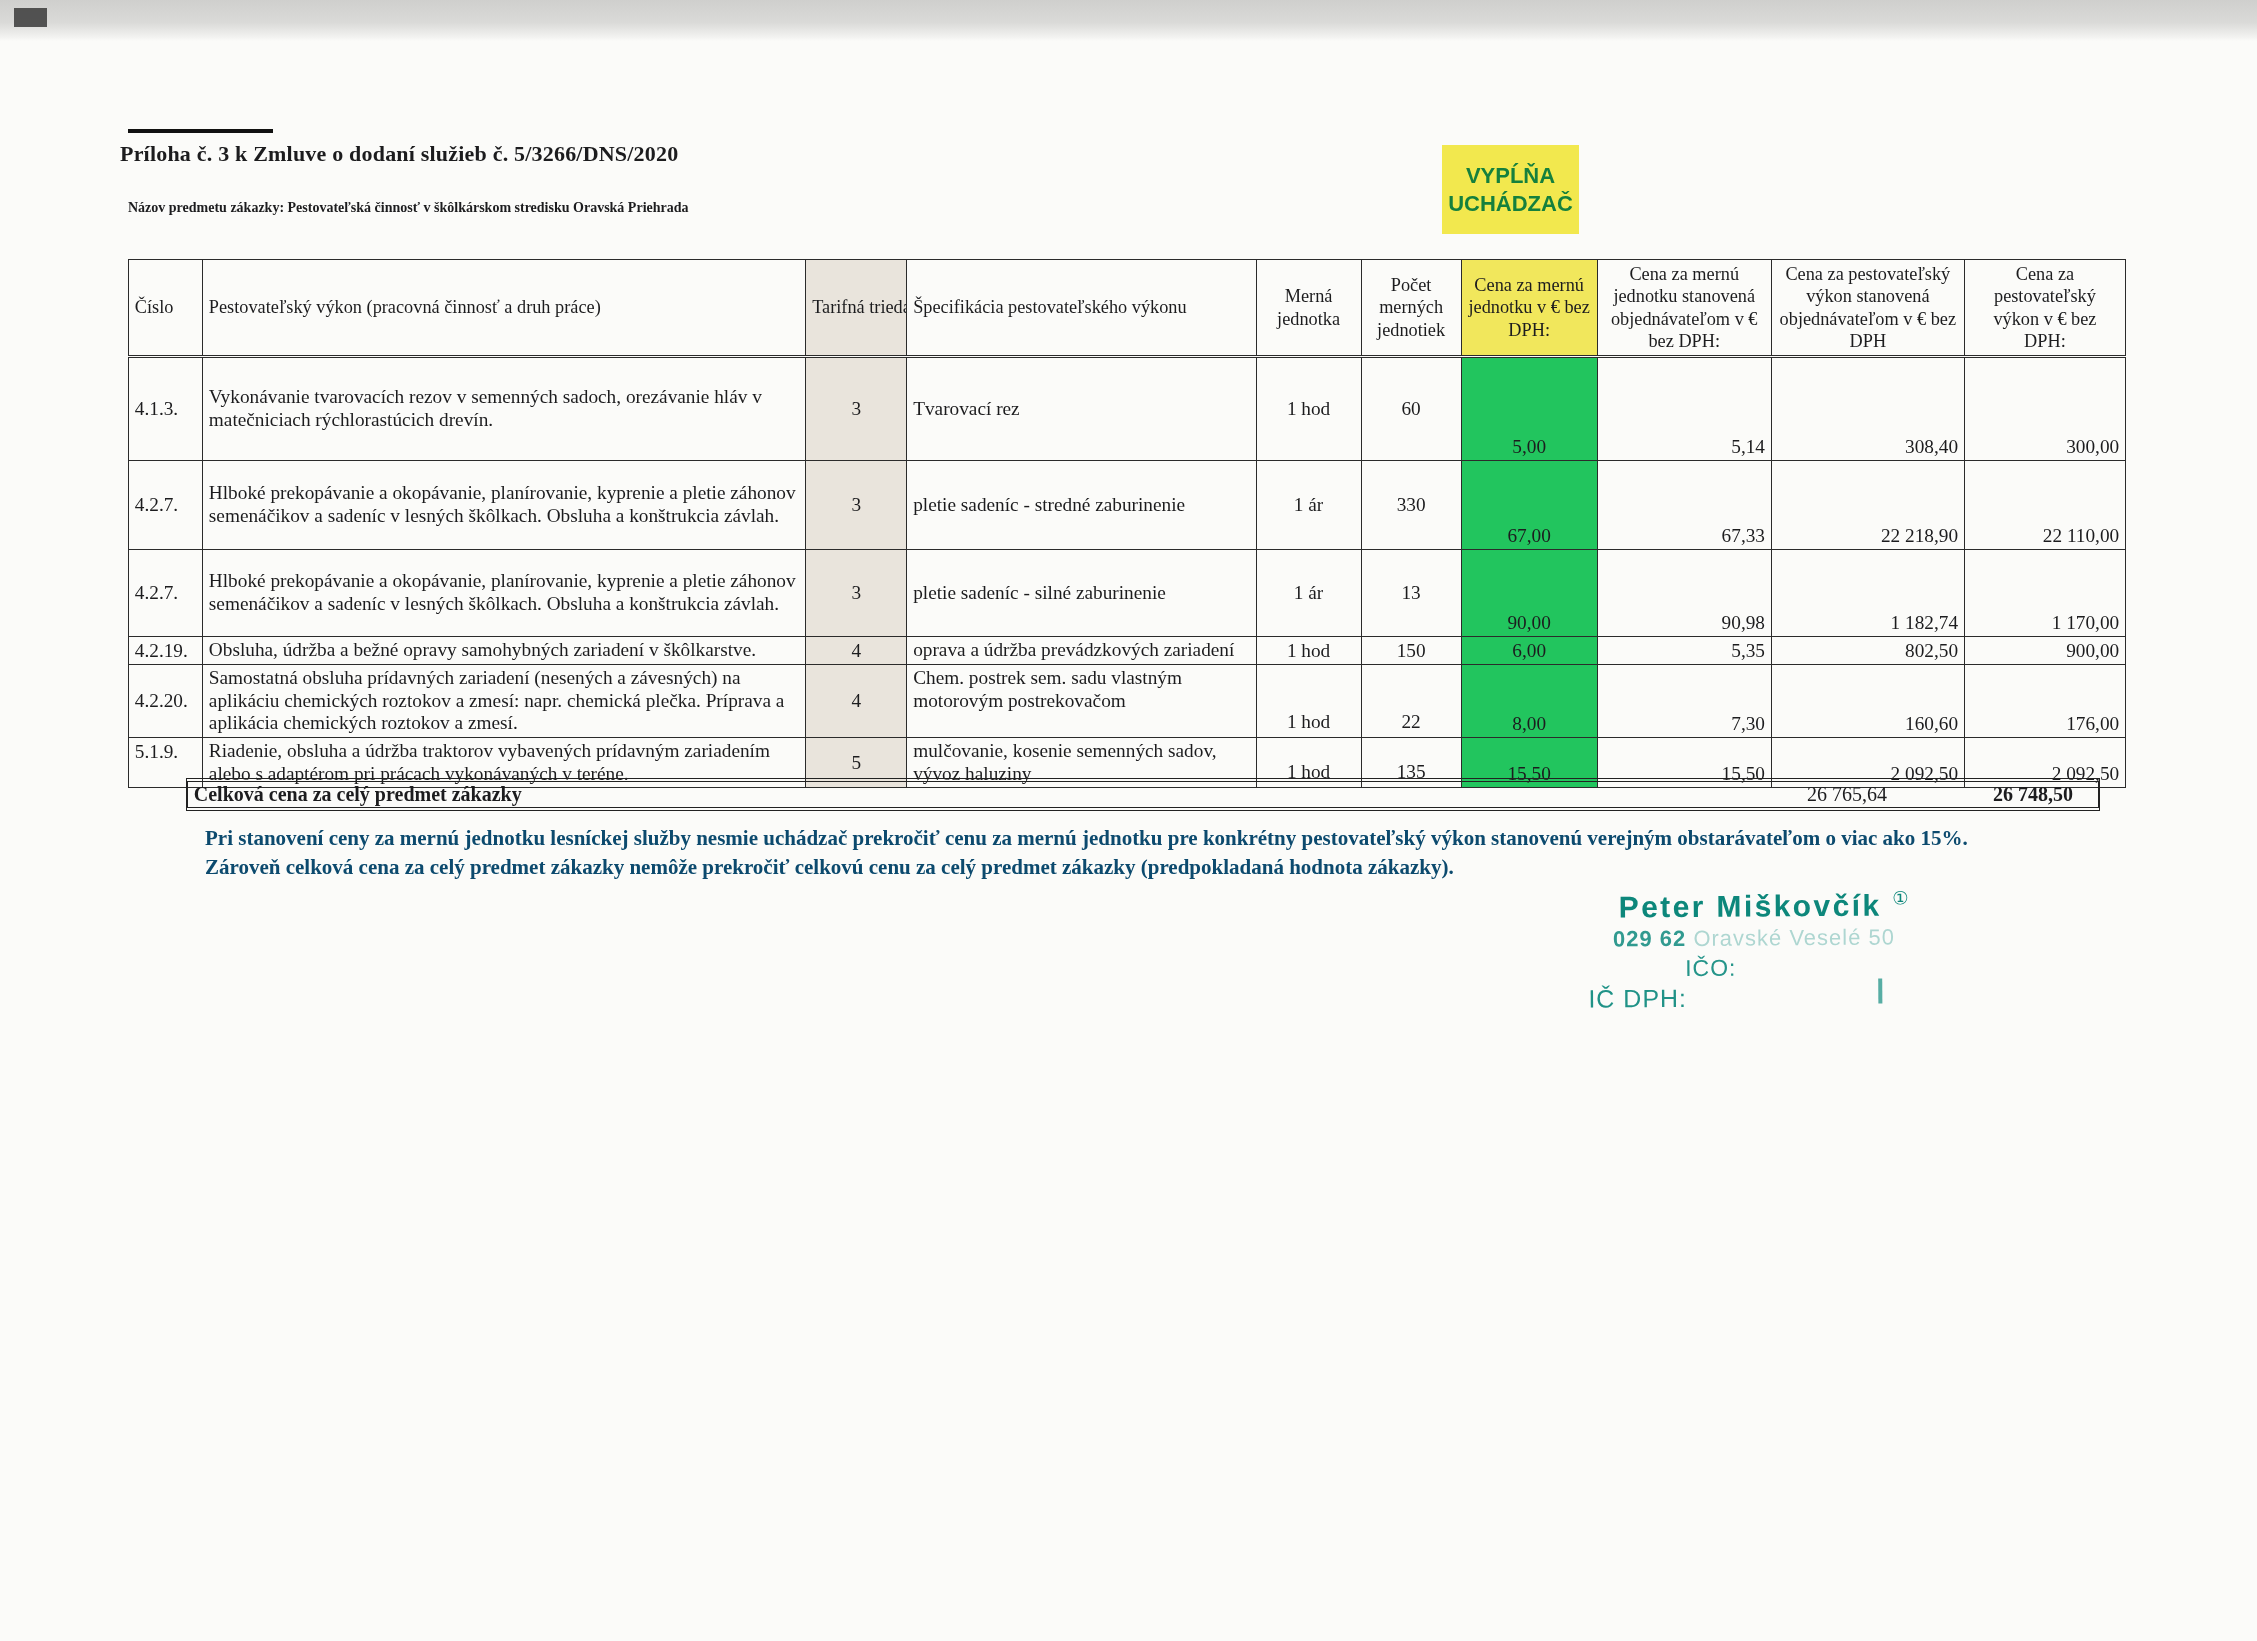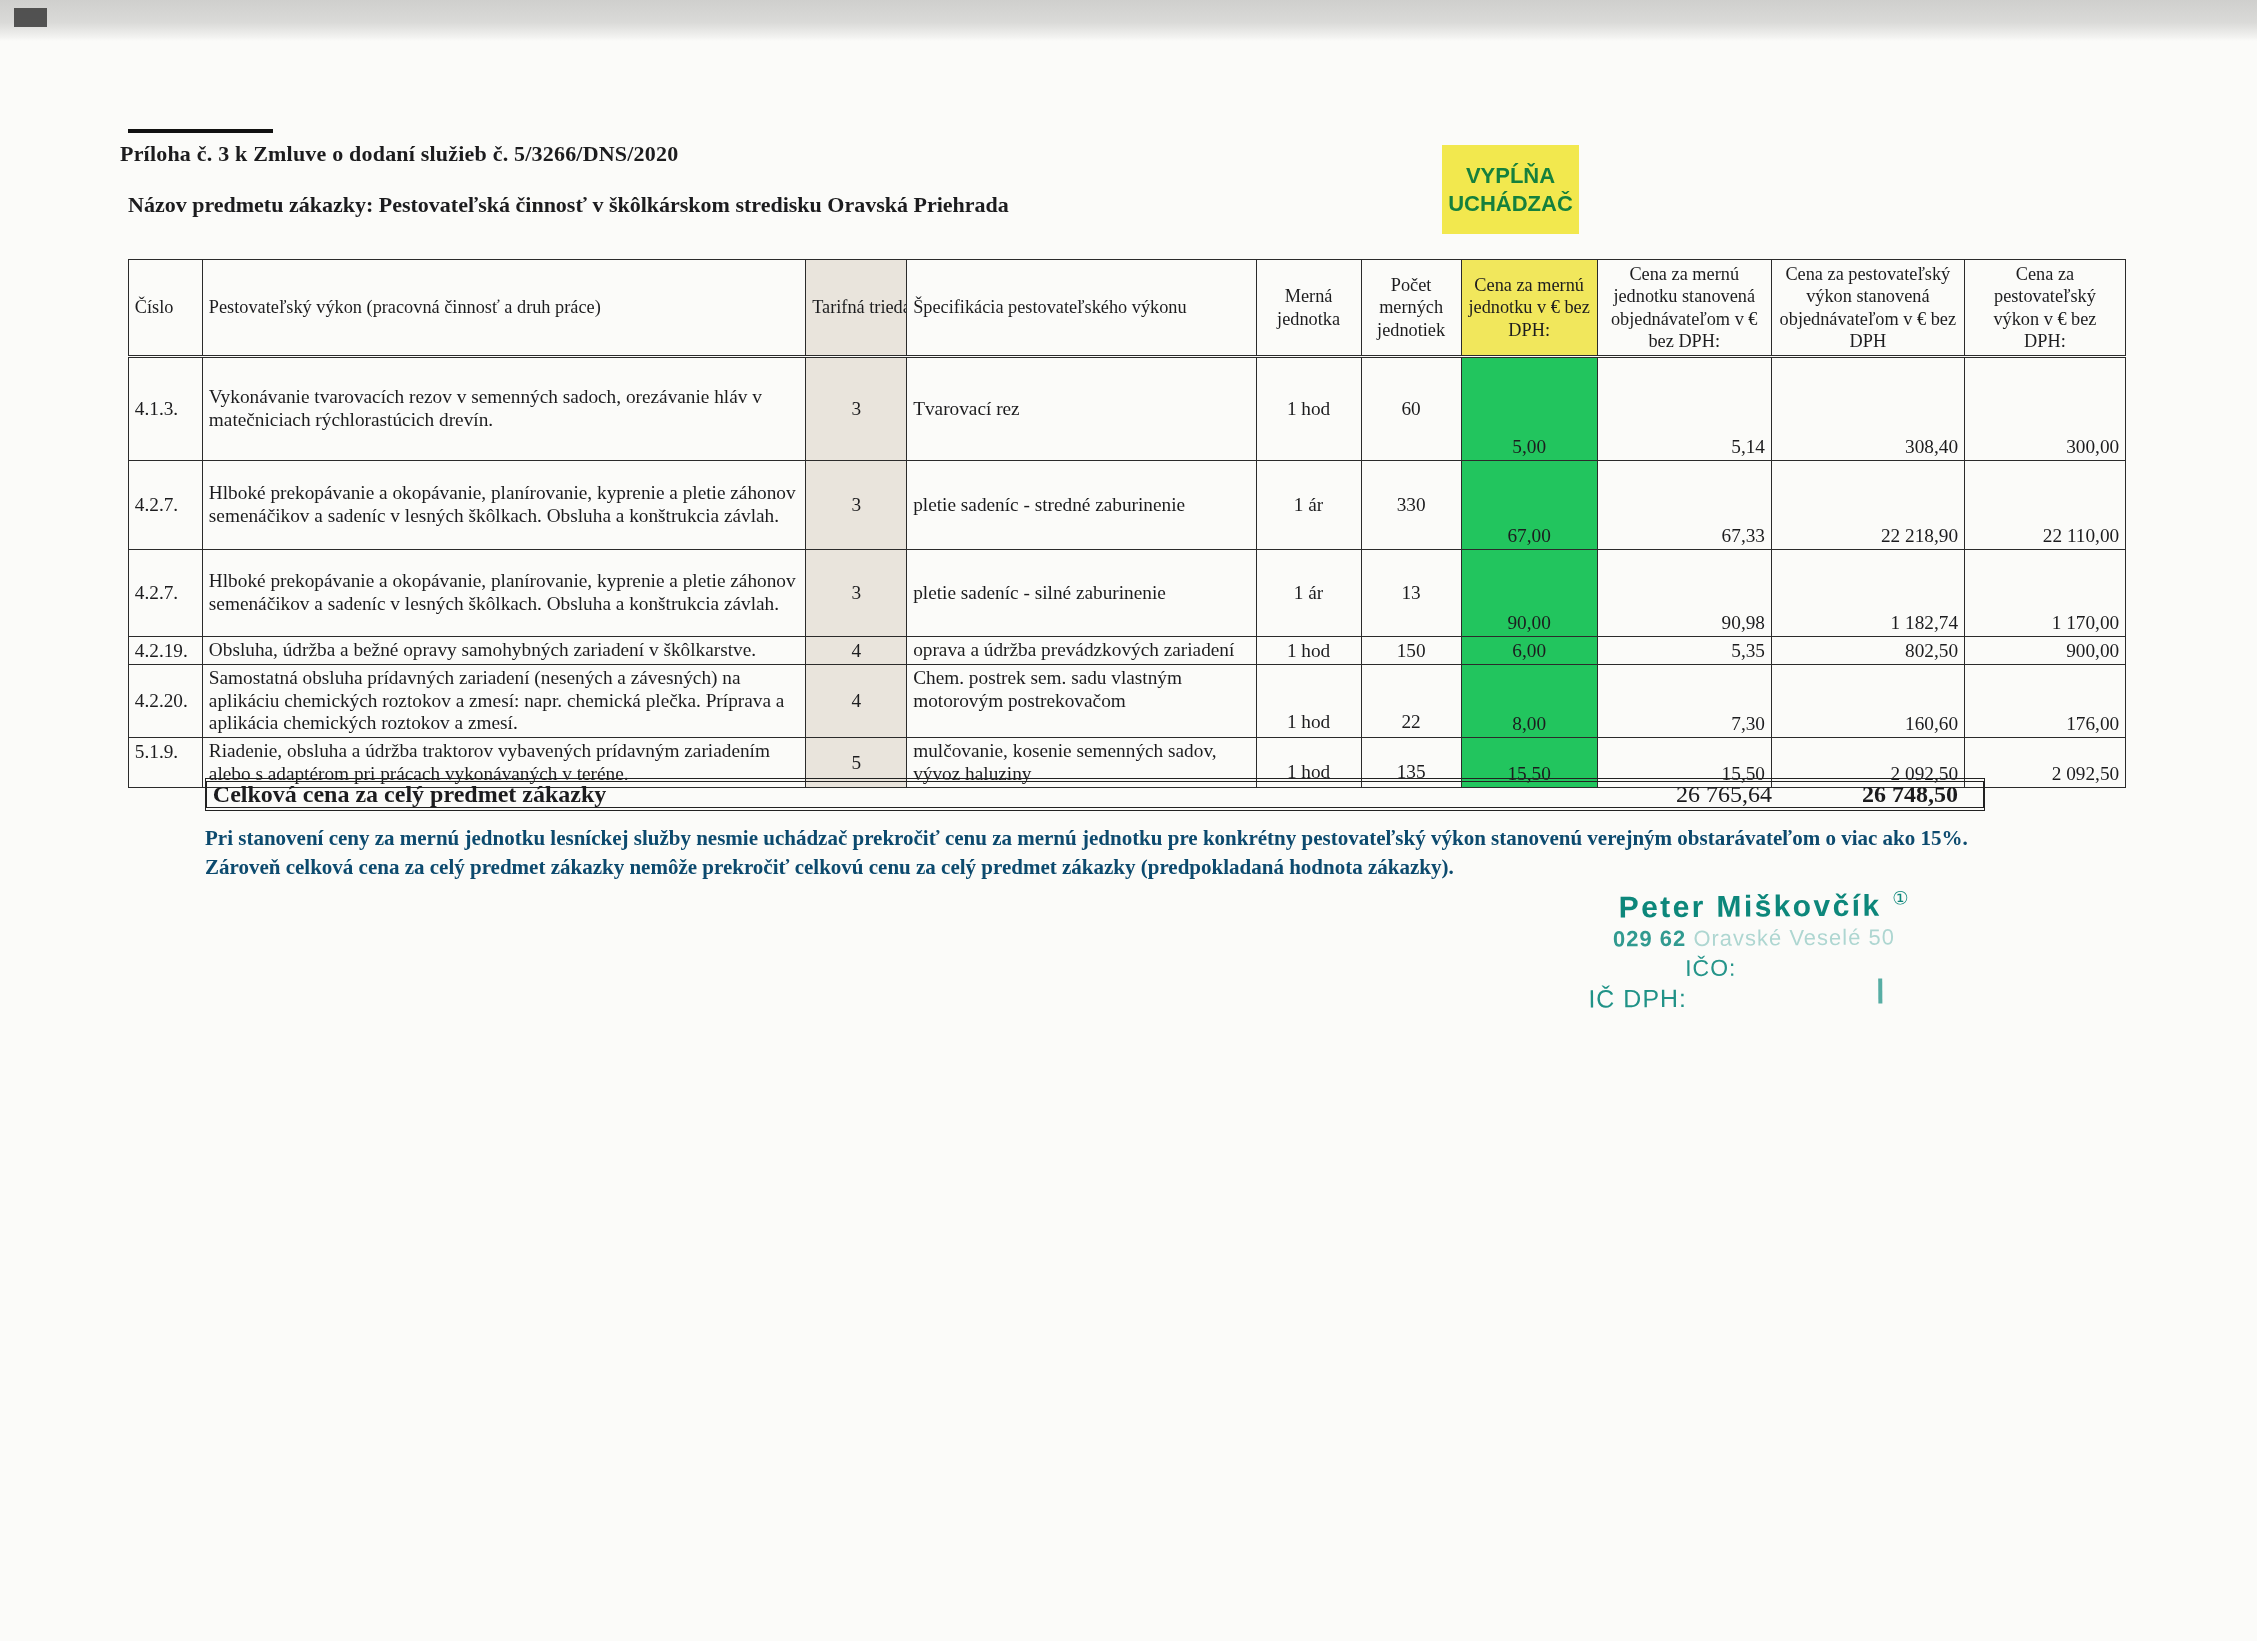--- a/index.html
+++ b/index.html
@@ -21,22 +21,22 @@
   }
   .title-overline {
     position: absolute; left: 128px; top: 129px; width: 145px; height: 0;
     border-top: 4.8px solid #111;
   }
   .doc-title {
     position: absolute; left: 120px; top: 141px;
     font-size: 22px; font-weight: bold; letter-spacing: 0.2px;
   }
   .subject-line {
-    position: absolute; left: 128px; top: 192px;
-    font-size: 22px; font-weight: bold;
+    position: absolute; left: 128px; top: 200px;
+    font-size: 14px; font-weight: bold;
   }
   .fill-box {
     position: absolute; left: 1442px; top: 145px; width: 137px; height: 89px;
     background: #f2e84e;
     display: flex; align-items: center; justify-content: center; text-align: center;
     font-family: "Liberation Sans", sans-serif;
     font-size: 22px; font-weight: bold; color: #15803d;
     white-space: pre-line; line-height: 1.25;
   }
   table.pricing {
@@ -67,25 +67,25 @@
   td.spec { text-align: left; vertical-align: middle; line-height: 1.18; }
   td.vc { text-align: center; vertical-align: middle; }
   tr.low td.vc { vertical-align: bottom; padding-bottom: 3.9px; }
   td.num { text-align: right; vertical-align: bottom; padding: 1.9px 9.7px 2.9px 1.9px; }
   td.num-c { text-align: center; vertical-align: bottom; padding-bottom: 2.9px; }
   .shade { background: #e9e4dc; }
   .yellow-h { background: #f1e75c; }
   .yellow { background: #22c55e; }
   .th-tight { font-size: 17.4px; white-space: nowrap; padding: 1.9px 1px; }
   .total-box {
-    position: absolute; left: 205px; top: 778px; width: 1780px; height: 33px;
+    position: absolute; left: 186px; top: 778px; width: 1914px; height: 33px;
     border-top: 4.8px double #222; border-bottom: 4.8px double #222;
     border-left: 2.9px solid #222; border-right: 2.9px solid #222;
     display: flex; align-items: center;
-    font-size: 24px;
+    font-size: 20px;
   }
   .total-label { flex: 1; font-weight: bold; padding-left: 5.8px; }
   .total-v1 { width: 193px; text-align: right; padding-right: 37px; }
   .total-v2 { width: 174px; text-align: right; padding-right: 25px; font-weight: bold; }
   .notes {
     position: absolute; left: 205px; top: 824px; width: 1912px;
     color: #0c4a6e; font-weight: bold; font-size: 21px; line-height: 1.38;
   }
   .stamp {
     position: absolute; left: 1588px; top: 888px; width: 463px;

